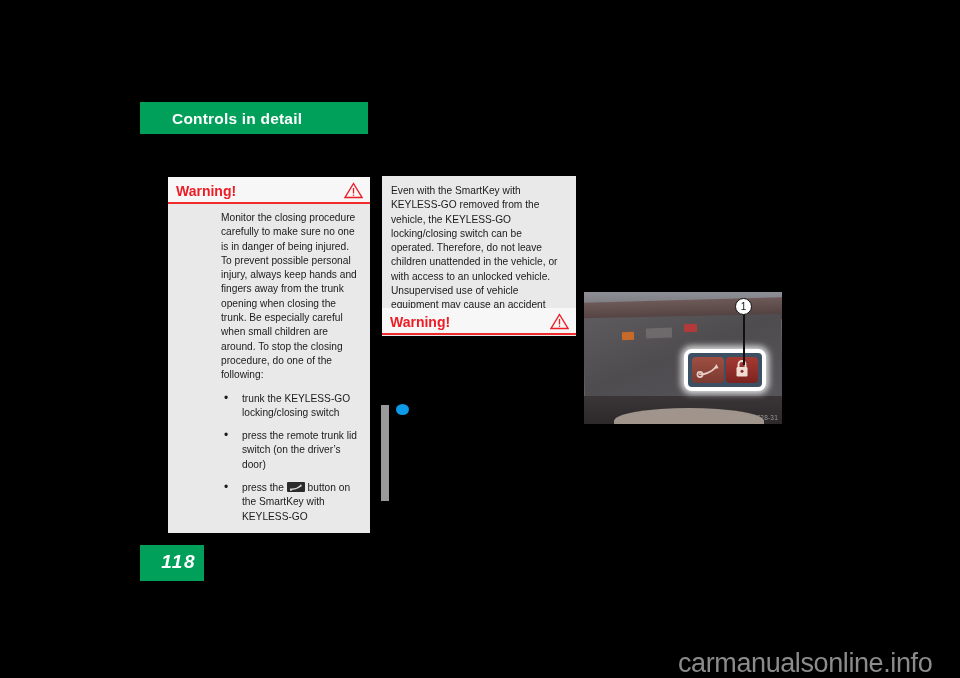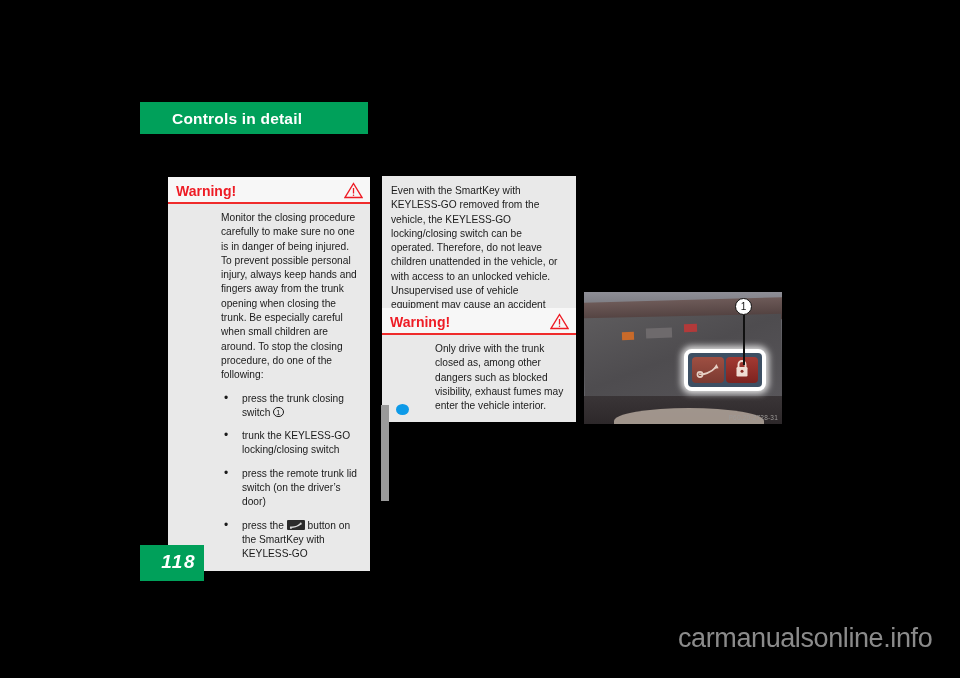--- a/index.html
+++ b/index.html
@@ -250,21 +250,21 @@
     position: absolute; right: 4px; bottom: 3px;
     color: #9d9a98;
     font-size: 6.5px;
     letter-spacing: .2px;
     font-family: "Liberation Sans", sans-serif;
   }
 
   
   .watermark {
     position: absolute;
-    left: 678px; top: 623px;
+    left: 678px; top: 648px;
     color: #8b8b8b;
     font-size: 27px;
     letter-spacing: -0.4px;
     white-space: nowrap;
   }
 </style>
 </head>
 <body>
 
 <div id="page">
@@ -280,22 +280,20 @@
         <svg width="19" height="17" viewBox="0 0 19 17">
           <path d="M9.5 1.5 L18 15.5 L1 15.5 Z" fill="none" stroke="#ee1c25" stroke-width="1.4"></path>
           <line x1="9.5" y1="6" x2="9.5" y2="11.5" stroke="#ee1c25" stroke-width="1.3"></line>
           <circle cx="9.5" cy="13.3" r="0.75" fill="#ee1c25"></circle>
         </svg>
       </span>
     </div>
     <div class="warn-body">
       <p>Monitor the closing procedure carefully to make sure no one is in danger of being injured. To prevent possible personal injury, always keep hands and fingers away from the trunk opening when closing the trunk. Be especially careful when small children are around. To stop the closing procedure, do one of the following:</p>
       <ul class="bullets">
-        <li><span>press the trunk closing switch</span>
-          <span class="circled-num">1</span></li>
 
         <li><span>trunk the KEYLESS-GO locking/closing switch</span></li>
 
         <li><span>press the remote trunk lid switch (on the driver’s door)</span></li>
 
         <li><span>press the</span>
           <span class="key-btn-icon">
             <svg width="14" height="8" viewBox="0 0 14 8">
               <path d="M1 6.2 C4 6.6 9 5.4 11.8 2.6" fill="none" stroke="#d8d8d8" stroke-width="1.5"></path>
               <path d="M11.9 1 L13 3.2 L10.4 3.6 Z" fill="#d8d8d8"></path>
@@ -314,23 +312,20 @@
   <div class="warn-box" style="left:382px; top:308px; width:194px;">
     <div class="warn-head">
       <span class="warn-head-label">Warning!</span>
       <span class="warn-tri">
         <svg width="19" height="17" viewBox="0 0 19 17">
           <path d="M9.5 1.5 L18 15.5 L1 15.5 Z" fill="none" stroke="#ee1c25" stroke-width="1.4"></path>
           <line x1="9.5" y1="6" x2="9.5" y2="11.5" stroke="#ee1c25" stroke-width="1.3"></line>
           <circle cx="9.5" cy="13.3" r="0.75" fill="#ee1c25"></circle>
         </svg>
       </span>
-    </div>
-    <div class="warn-body">
-      <p>Only drive with the trunk closed as, among other dangers such as blocked visibility, exhaust fumes may enter the vehicle interior.</p>
     </div>
   </div>
 
   <div class="margin-bar"></div>
   <div class="blue-dot"></div>
 
   <div class="photo">
     <div class="photo-sky"></div>
     <div class="photo-lid"></div>
     <div class="photo-liner"></div>

